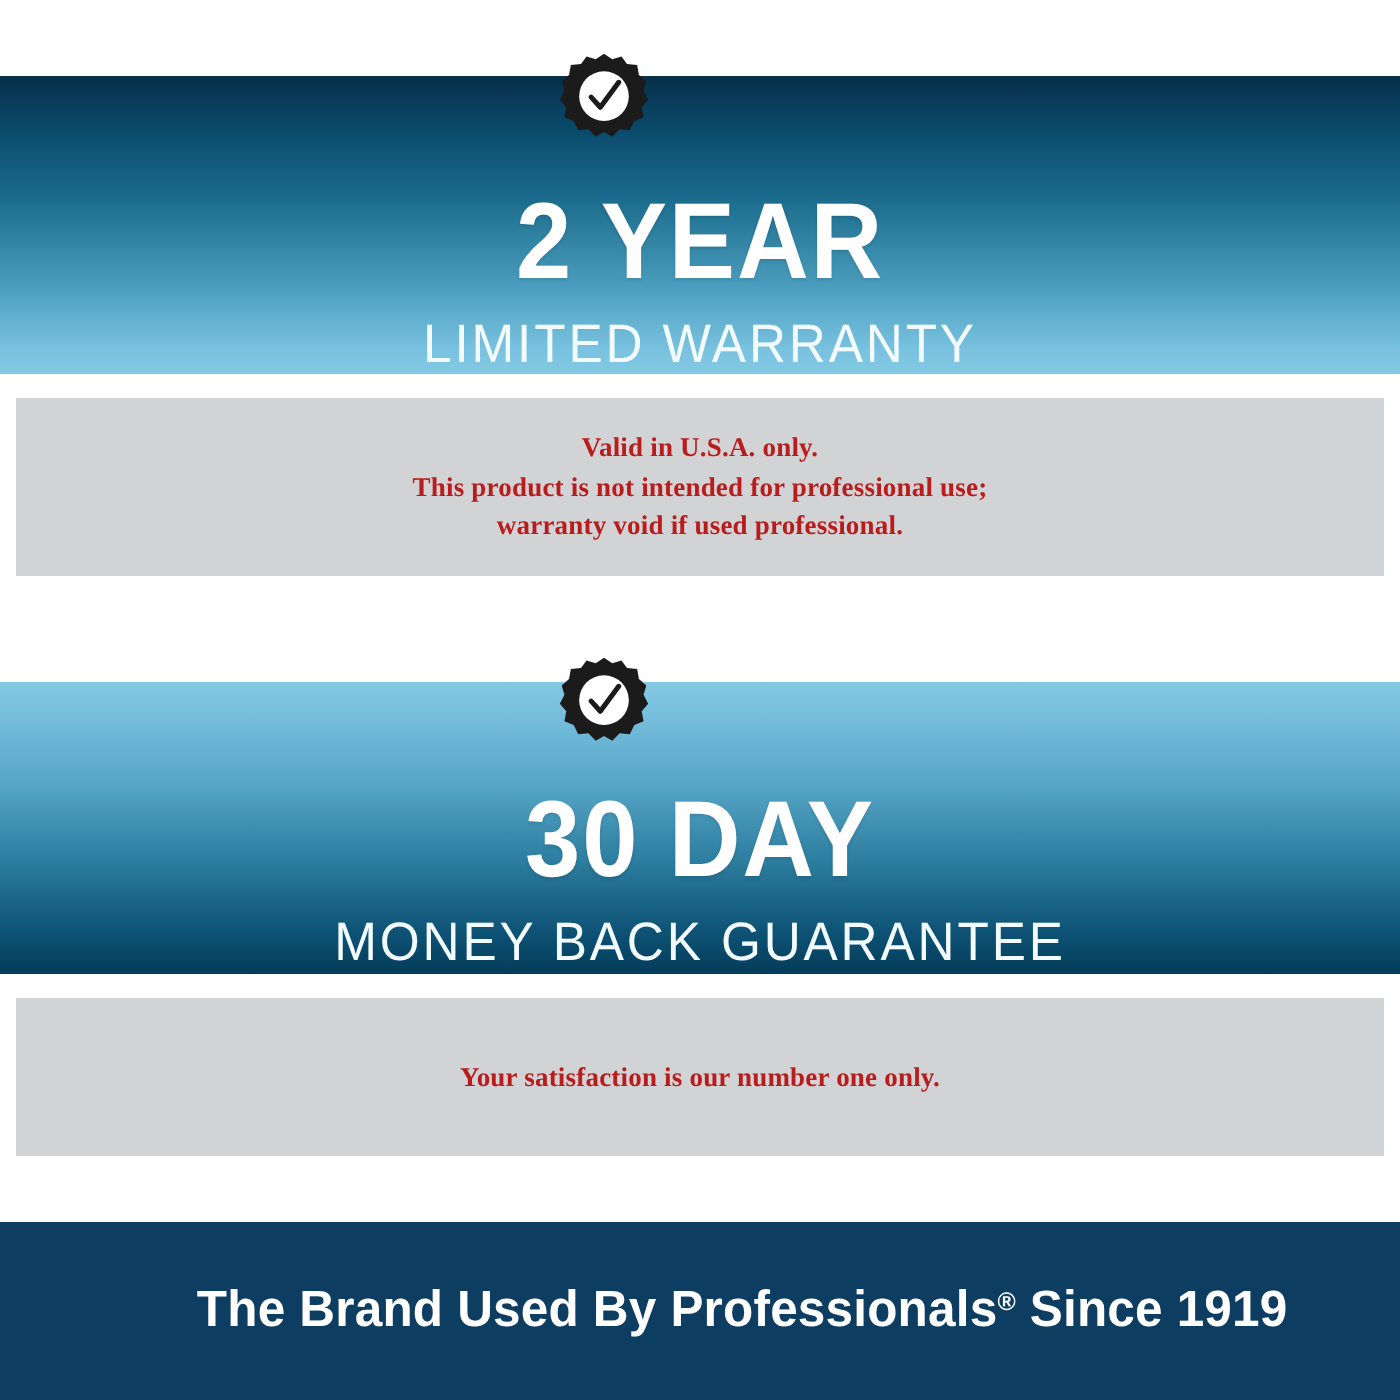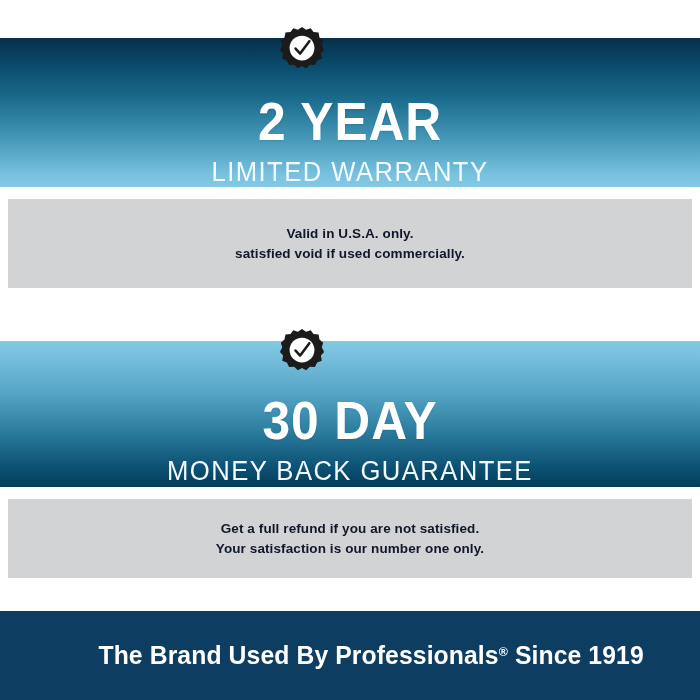--- a/index.html
+++ b/index.html
@@ -87,22 +87,22 @@
     left:8px; width:684px;
     background:#d2d3d5;
     display:flex;
     align-items:center;
     justify-content:center;
   }
   .note-1 { top:199px; height:89px; }
   .note-2 { top:499px; height:79px; }
   .note-text {
     text-align:center;
-    color:#0f172a;
-    font-family:Liberation Sans, sans-serif;
+    color:#b91c1c;
+    font-family:Liberation Serif, serif;
     font-weight:bold;
     font-size:13.5px;
     line-height:1.48;
     letter-spacing:0.1px;
   }
   .note-text .ln { display:block; white-space:nowrap; }
 
   
   .footer {
     position:absolute;
@@ -149,21 +149,22 @@
         L83 75 L78 85 L67 84 L59 92 L50 87 L41 92 L33 84 L22 85 L17 75 L7 71
         L9 60 L2 52 L7 42 L4 32 L12 25 L14 14 L25 13 L31 5 L41 8 Z"></path>
       <circle cx="50" cy="48" r="27" fill="#ffffff"></circle>
       <path d="M36 49 L46 60 L66 33" fill="none" stroke="#1b1b1b" stroke-width="5.5" stroke-linecap="round" stroke-linejoin="round"></path>
     </svg>
   </div>
 
   <div class="note note-1">
     <div class="note-text">
       <span class="ln">Valid in U.S.A. only.</span>
-      <span class="ln">satisfied void if used commercially.</span>
+      <span class="ln">This product is not intended for professional use;</span>
+      <span class="ln">warranty void if used professional.</span>
     </div>
   </div>
 
   <div class="banner banner-2">
     <div class="banner-inner">
       <div class="headline">30 DAY</div>
       <div class="subline">MONEY BACK GUARANTEE</div>
     </div>
   </div>
 
@@ -174,21 +175,20 @@
         L59 8 L69 5 L75 13 L86 14 L88 25 L96 32 L93 42 L98 52 L91 60 L93 71
         L83 75 L78 85 L67 84 L59 92 L50 87 L41 92 L33 84 L22 85 L17 75 L7 71
         L9 60 L2 52 L7 42 L4 32 L12 25 L14 14 L25 13 L31 5 L41 8 Z"></path>
       <circle cx="50" cy="48" r="27" fill="#ffffff"></circle>
       <path d="M36 49 L46 60 L66 33" fill="none" stroke="#1b1b1b" stroke-width="5.5" stroke-linecap="round" stroke-linejoin="round"></path>
     </svg>
   </div>
 
   <div class="note note-2">
     <div class="note-text">
-      <span class="ln">Get a full refund if you are not satisfied.</span>
       <span class="ln">Your satisfaction is our number one only.</span>
     </div>
   </div>
 
   <div class="footer">
     <div class="footer-text"><span>The Brand Used By Professionals</span><sup>®</sup><span> Since 1919</span></div>
   </div>
 
 </div>
 

